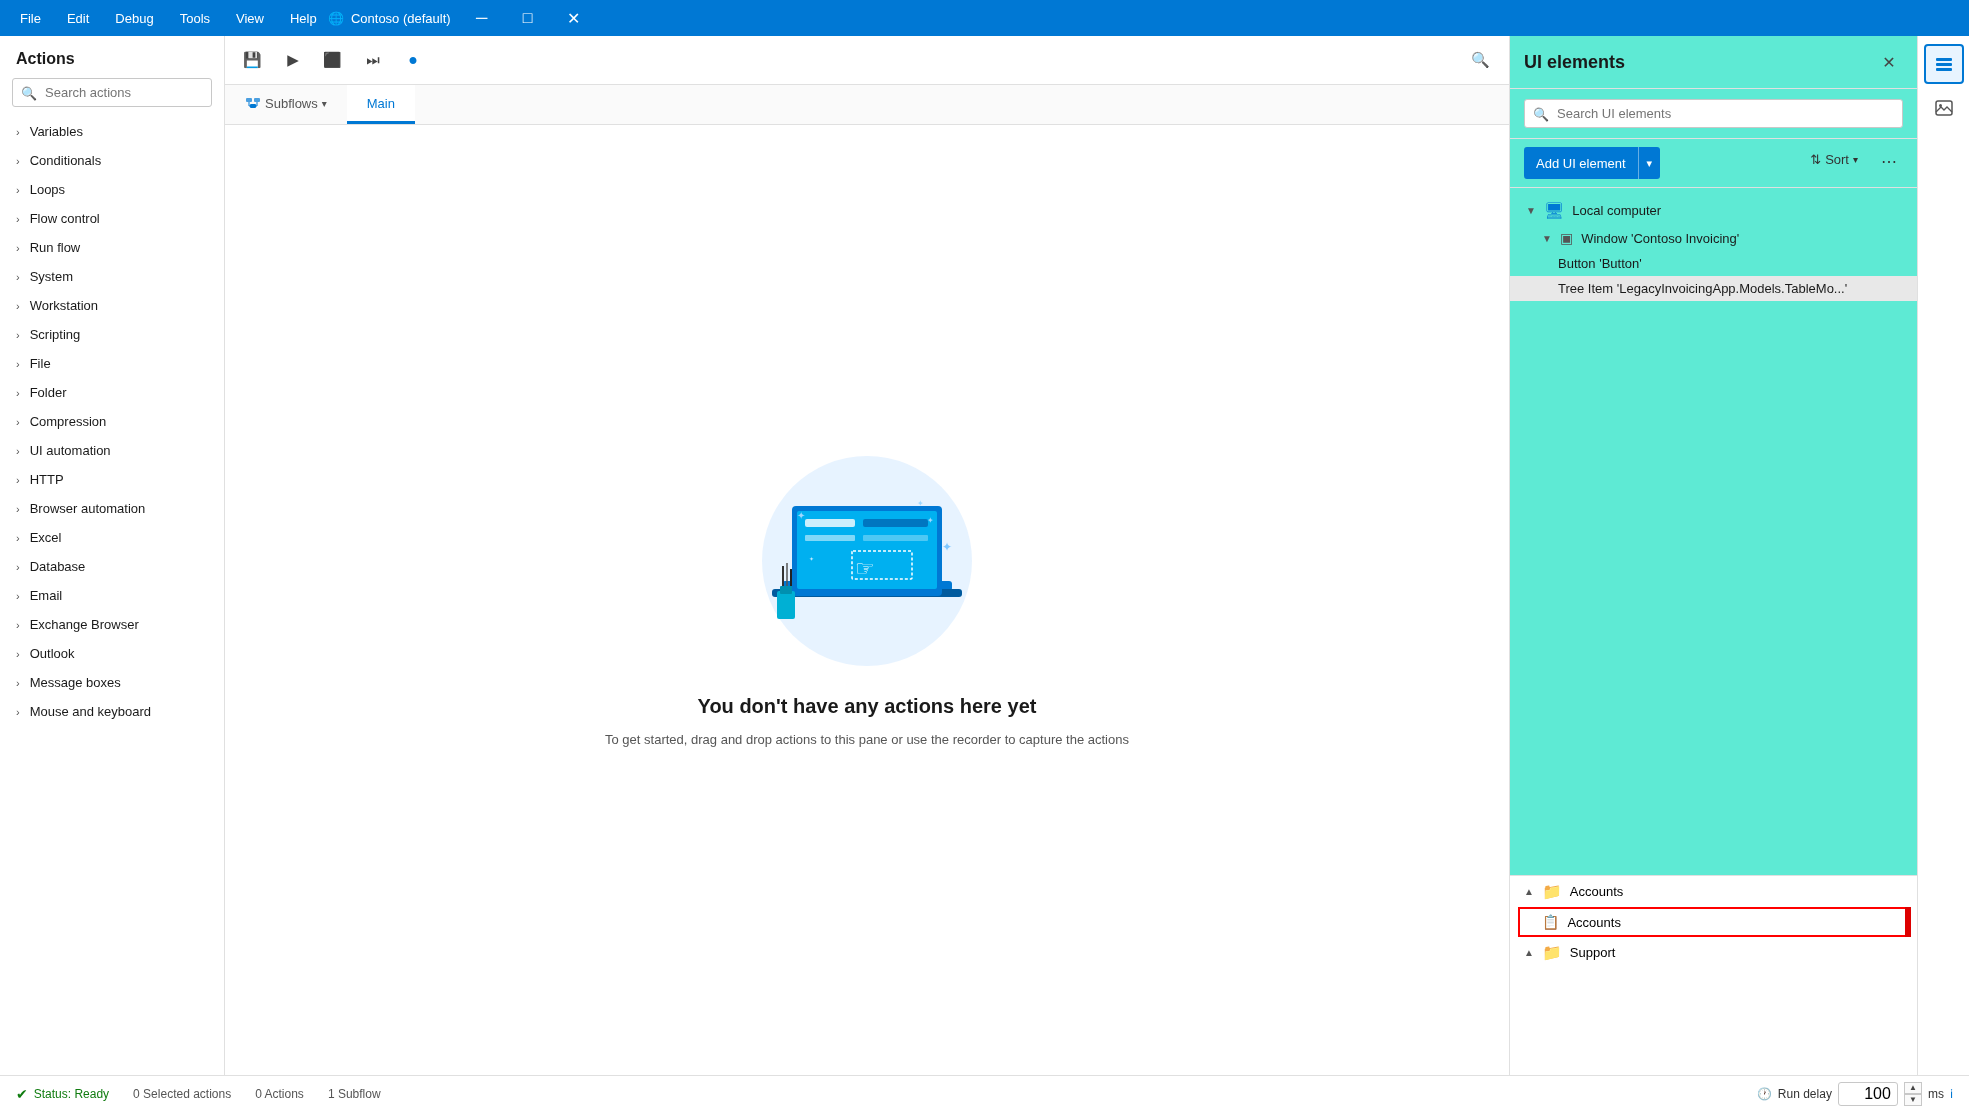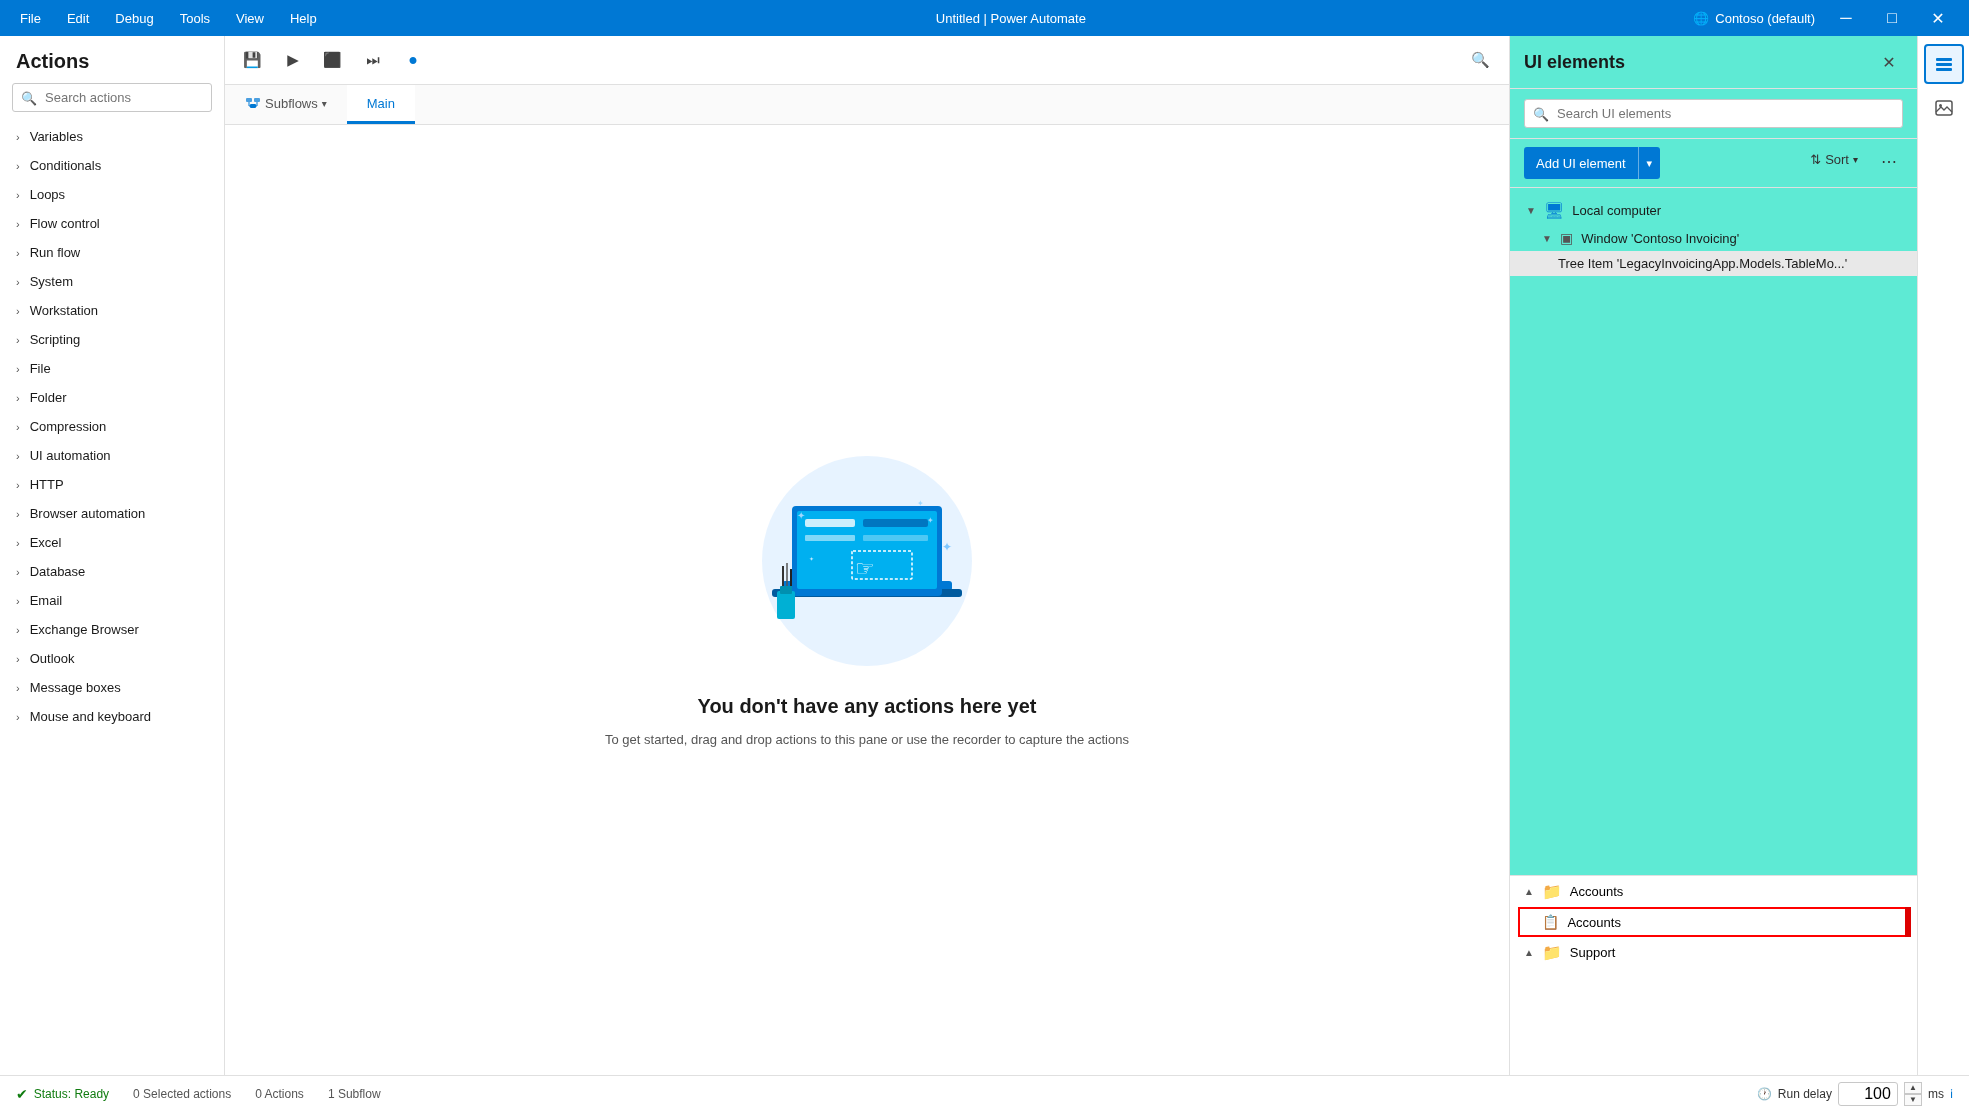--- a/index.html
+++ b/index.html
@@ -28,21 +28,21 @@
     
     .app-body { display: flex; flex-direction: column; height: calc(1111px - 36px); }
     .main-content { display: flex; flex: 1; overflow: hidden; }
 
     
     .actions-panel {
       width: 225px; background: #fff; border-right: 1px solid #e0e0e0;
       display: flex; flex-direction: column; flex-shrink: 0;
     }
     .actions-title {
-      font-size: 20px; font-weight: 600; padding: 14px 16px 10px;
+      font-size: 16px; font-weight: 600; padding: 14px 16px 10px;
       color: #1a1a1a;
     }
     .actions-search {
       margin: 0 12px 10px; position: relative;
     }
     .actions-search input {
       width: 100%; padding: 6px 10px 6px 32px; border: 1px solid #c8c8c8;
       border-radius: 3px; font-size: 13px; background: #fff; color: #333;
       outline: none;
     }
@@ -188,21 +188,20 @@
 
 <div class="title-bar">
   <div class="title-bar-menu">
     <span>File</span>
     <span>Edit</span>
     <span>Debug</span>
     <span>Tools</span>
     <span>View</span>
     <span>Help</span>
   </div>
-  <div class="title-center">Untitled | Power Automate</div>
   <div class="title-right">
     <div class="title-account">
       <span>🌐</span>
       <span>Contoso (default)</span>
     </div>
     <div class="title-controls">
       <span>─</span>
       <span>□</span>
       <span class="close">✕</span>
     </div>
@@ -406,20 +405,23 @@
           <span style="color:#0078d4;font-size:16px;">🖥</span>
           <span class="tree-label">Local computer</span>
         </div>
 
         <div class="tree-node indent1">
           <span class="tree-chevron">▼</span>
           <span style="color:#555;font-size:14px;">▣</span>
           <span class="tree-label">Window 'Contoso Invoicing'</span>
         </div>
 
+        <div class="tree-node indent2">
+          <span class="tree-label">Button 'Button'</span>
+        </div>
 
         <div class="tree-node indent2 selected" style="background:#e8e8e8;">
           <span class="tree-label">Tree Item 'LegacyInvoicingApp.Models.TableMo...'</span>
         </div>
       </div>
 
       <div class="ui-accounts-section">
 
         <div class="accounts-tree-node">
           <span style="font-size:10px;color:#555;">▲</span>

